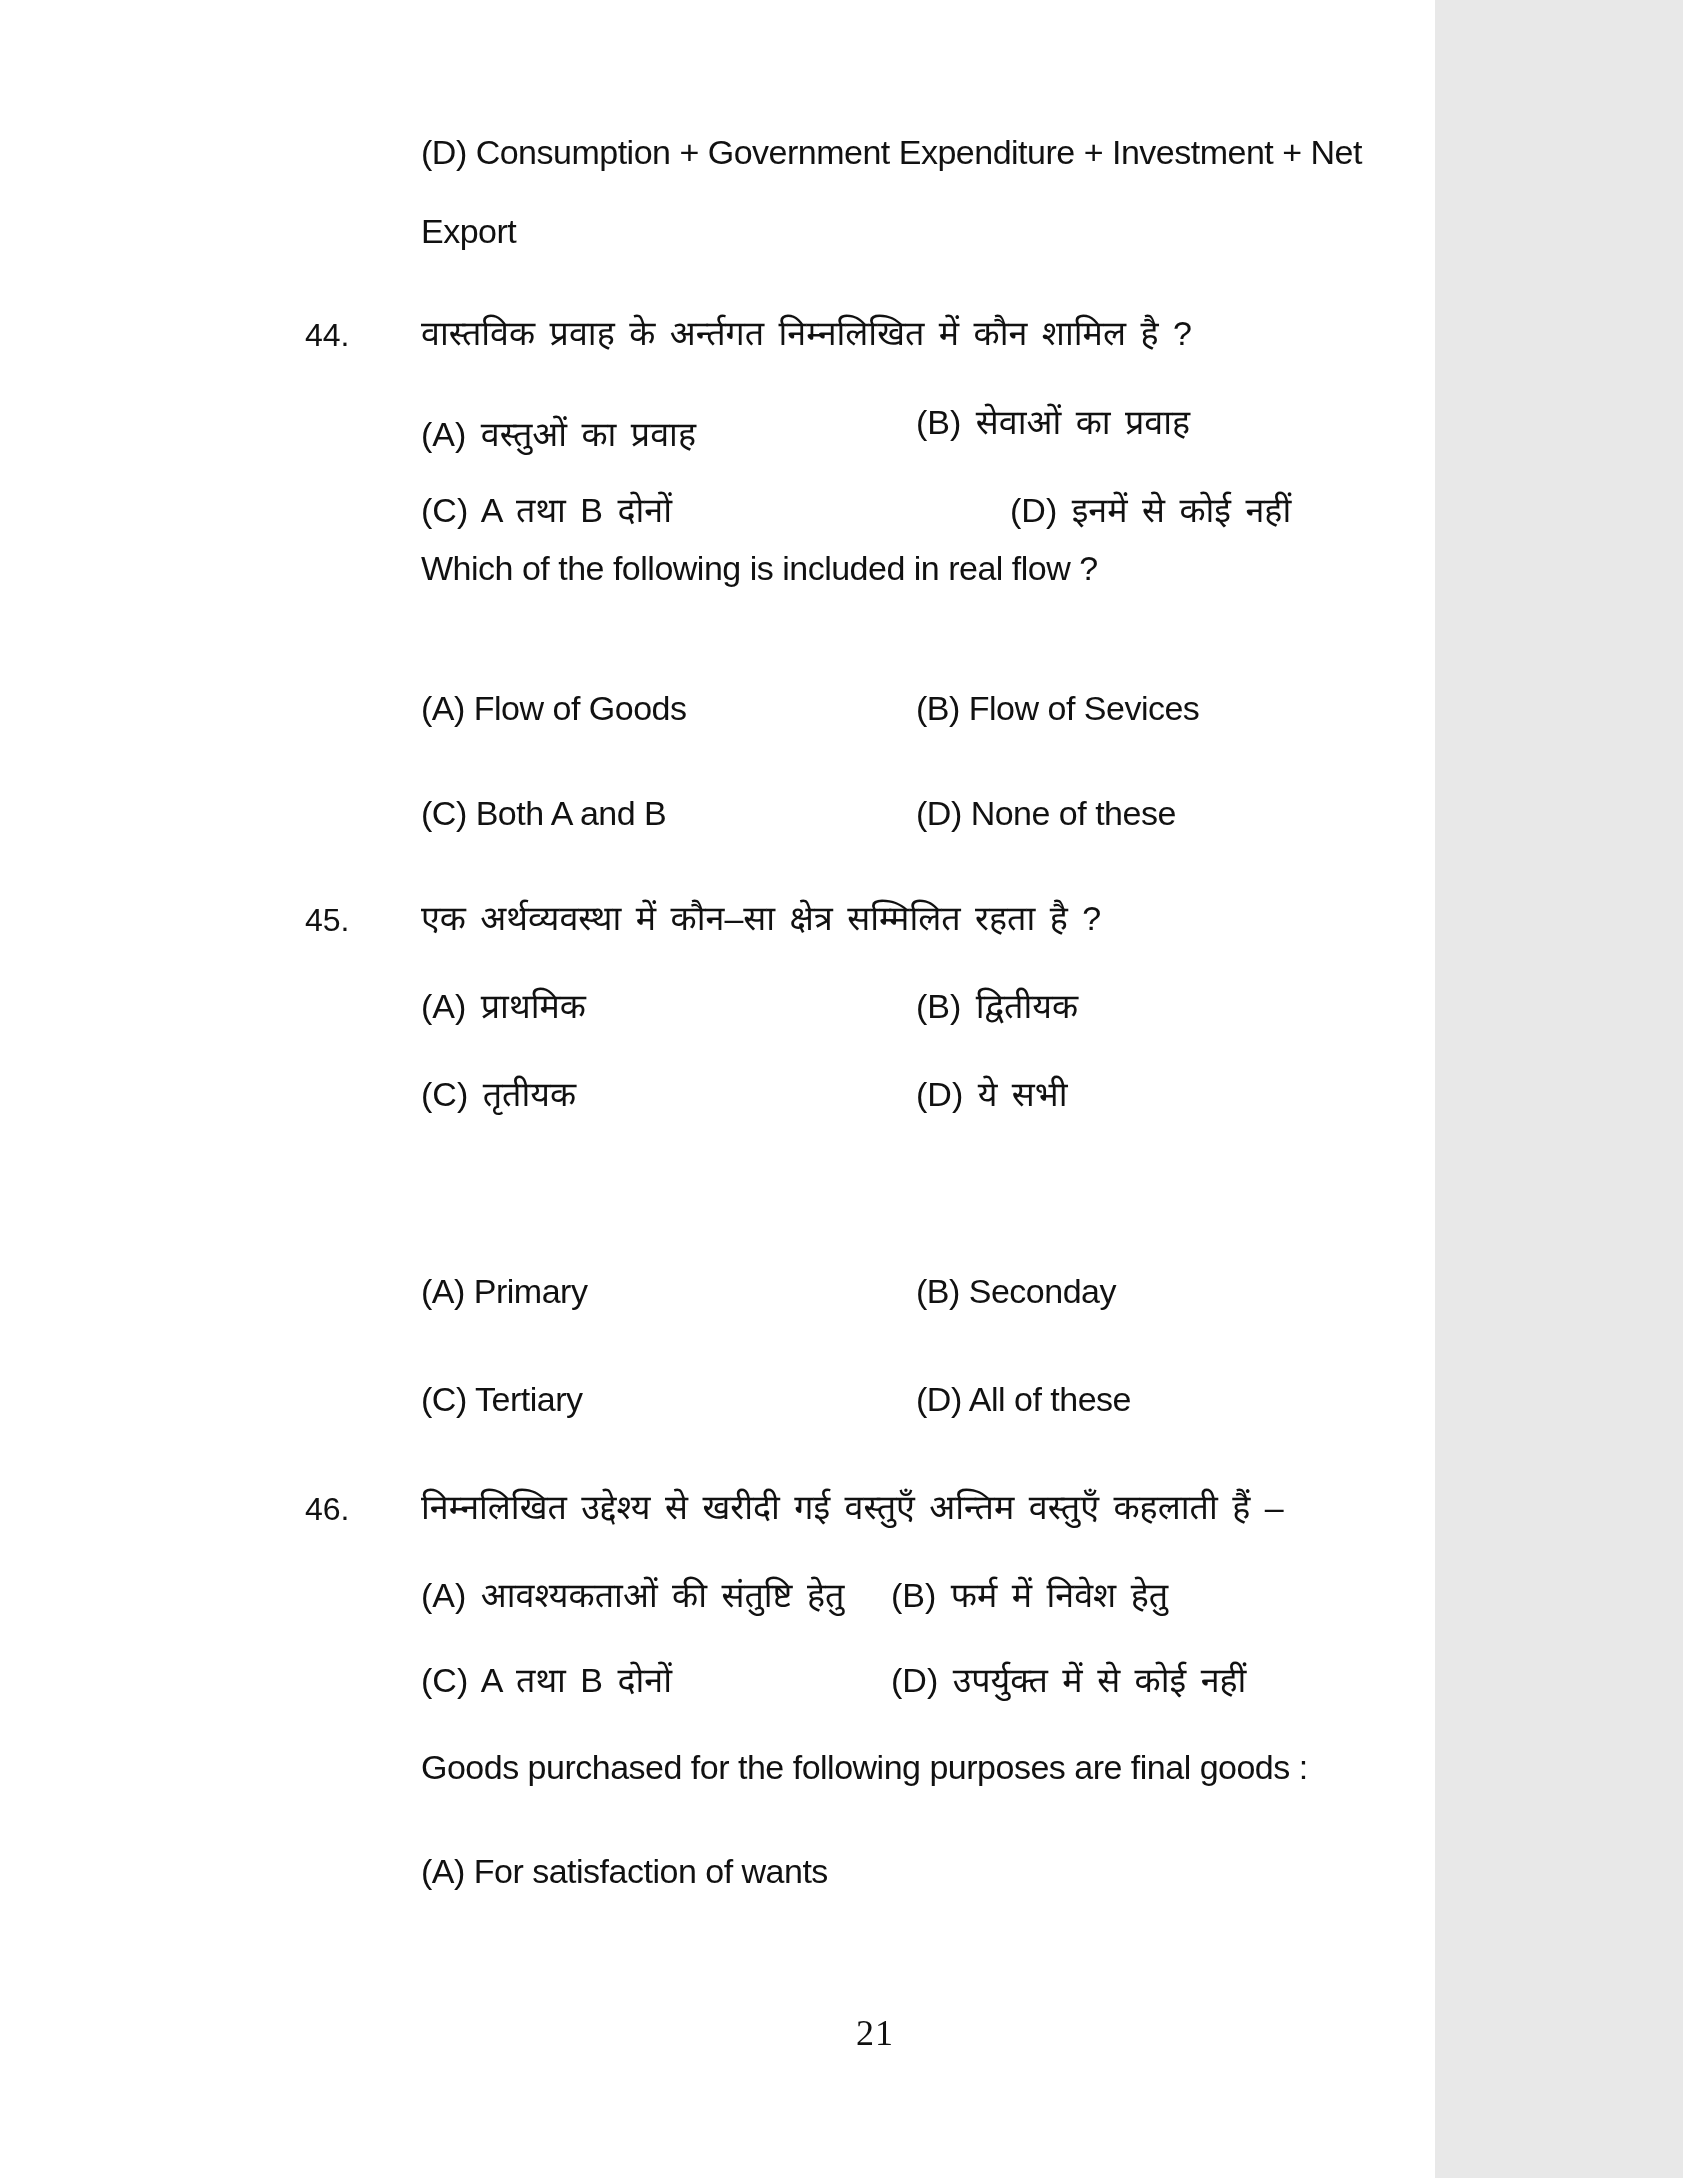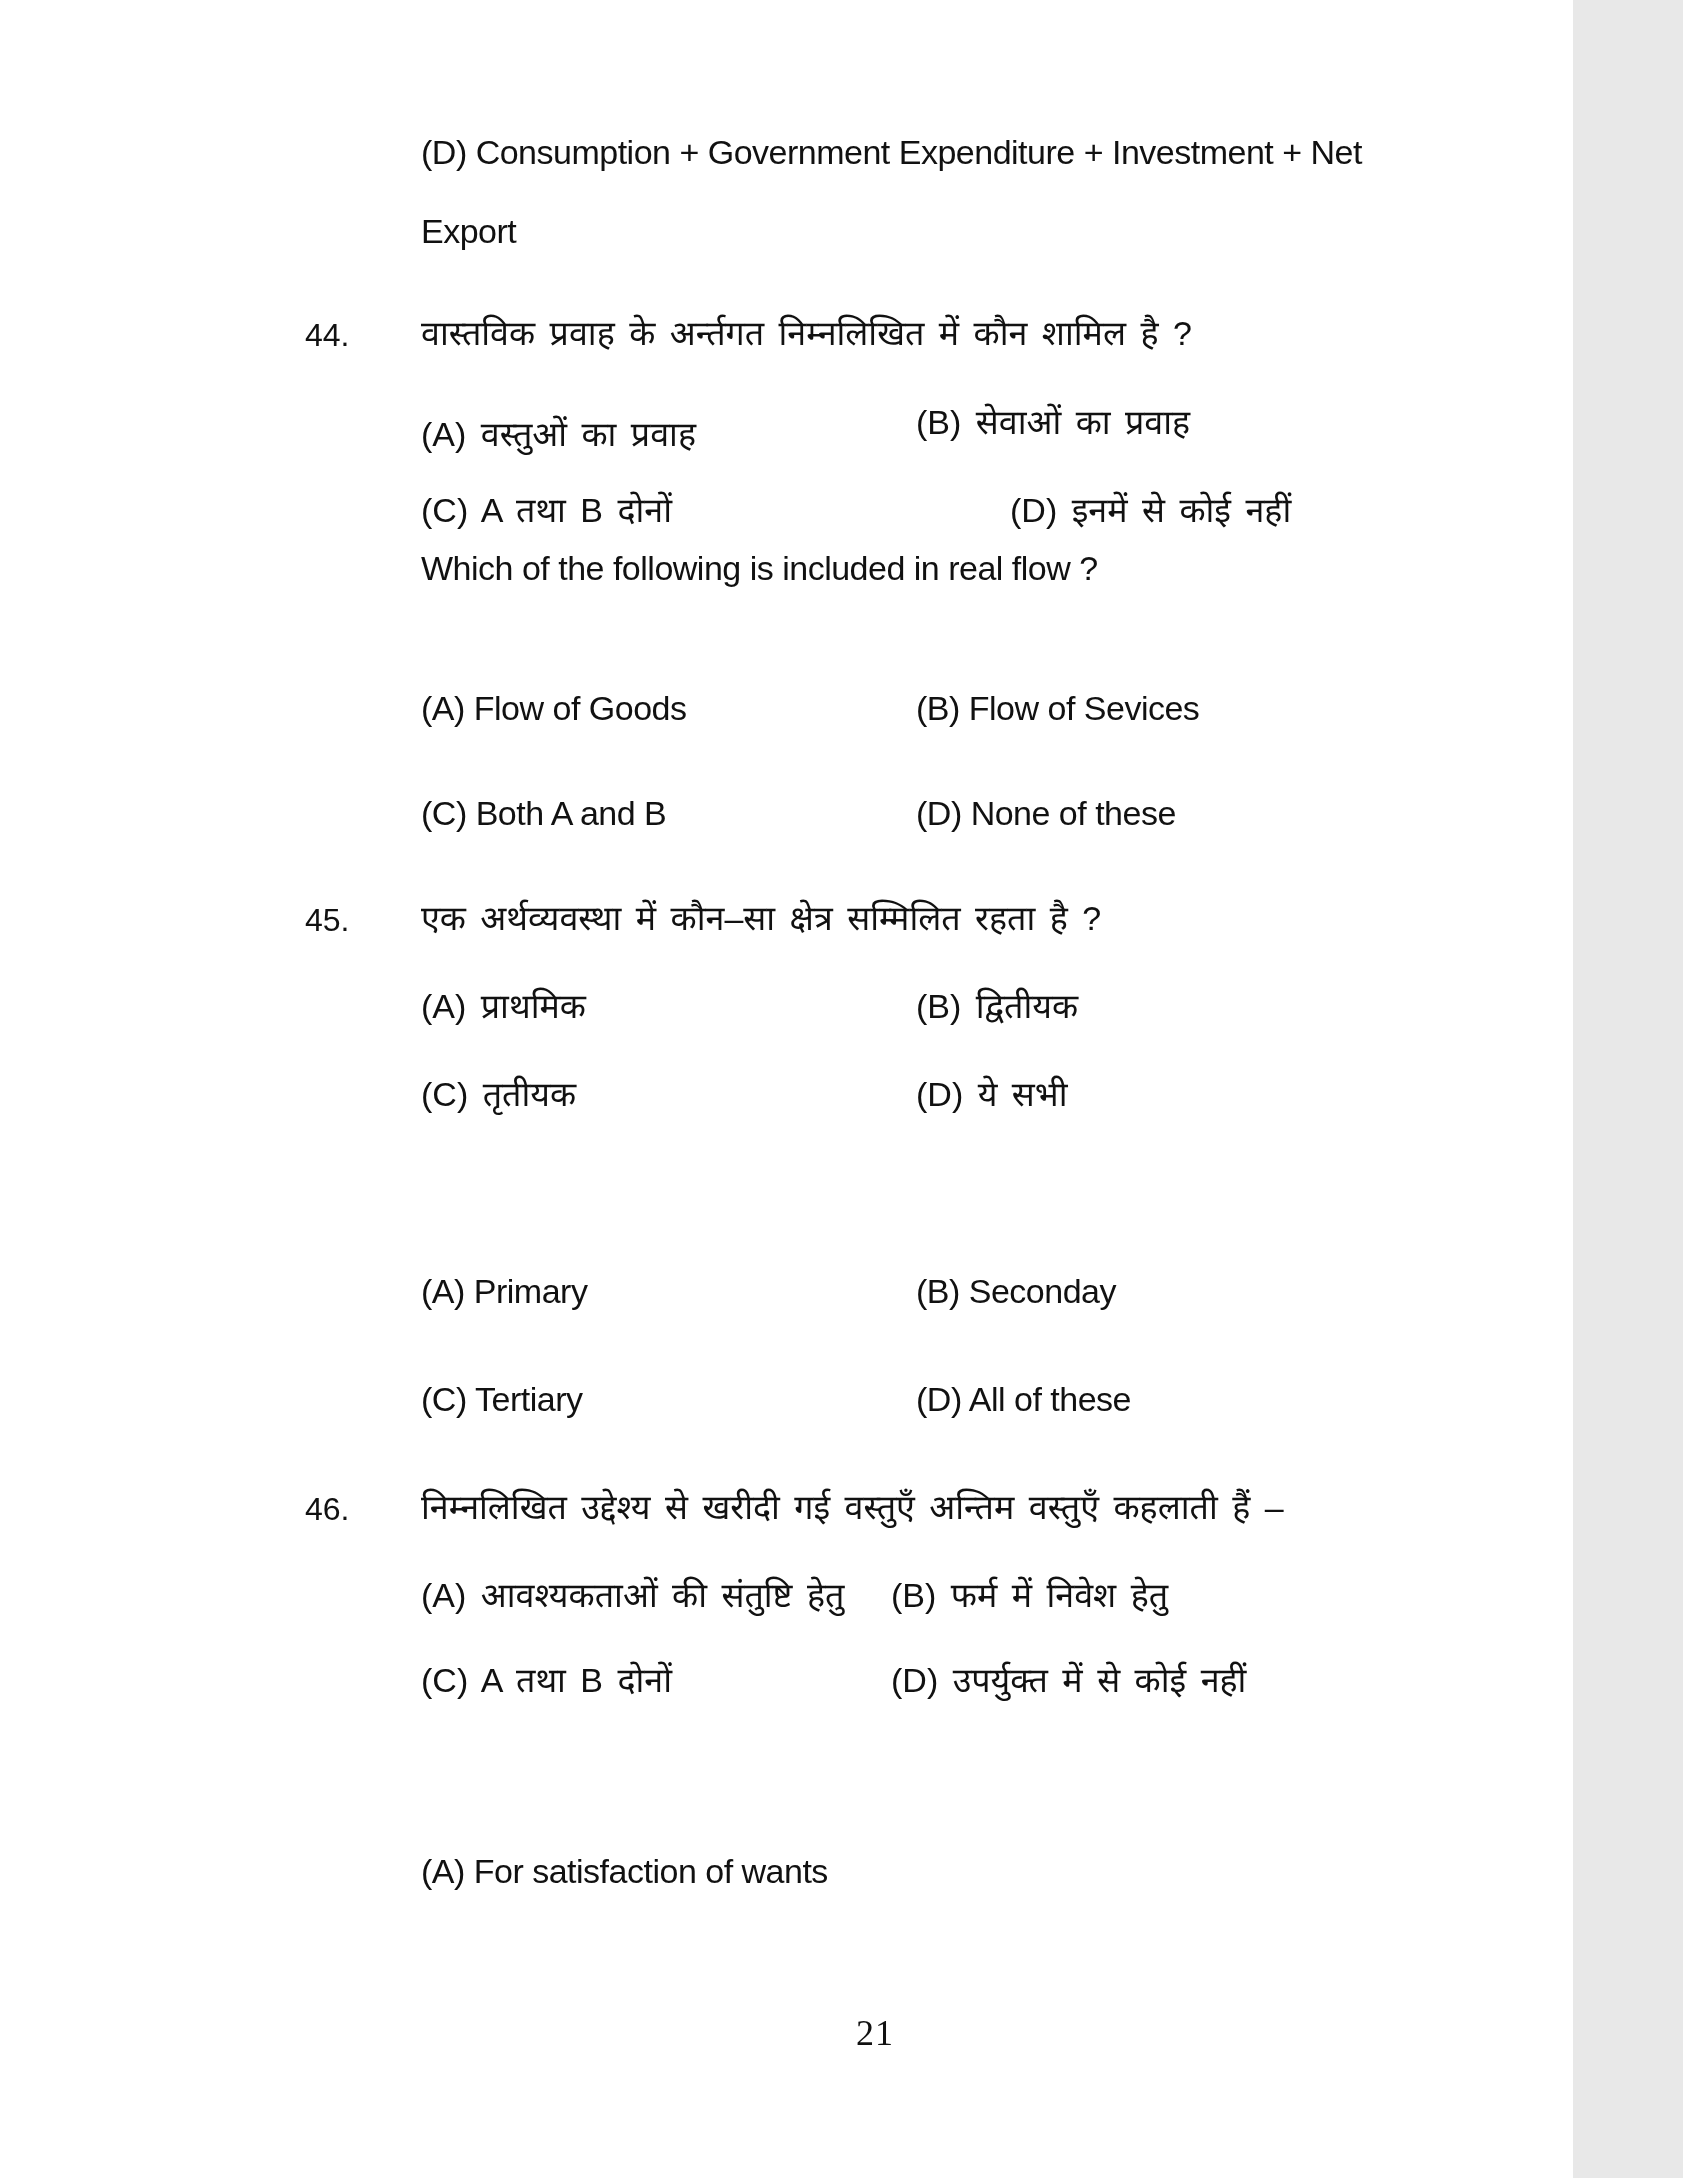--- a/index.html
+++ b/index.html
@@ -1,18 +1,18 @@
 <!DOCTYPE html>
 <html><head>
 <meta charset="utf-8">
 <style>
   html, body { margin: 0; padding: 0; background: #e8e8e8; }
   .page {
     position: relative;
-    width: 1573px;
+    width: 1435px;
     height: 2178px;
     background: #ffffff;
     font-family: "Liberation Sans", sans-serif;
     color: #111111;
     overflow: hidden;
   }
   .line {
     position: absolute;
     white-space: nowrap;
     font-size: 34px;
@@ -78,19 +78,20 @@
 
   <div class="qnum" style="left:305px; top:1491px;">46.</div>
   <div class="line hindi" style="left:421px; top:1487px;">निम्नलिखित उद्देश्य से खरीदी गई वस्तुएँ अन्तिम वस्तुएँ कहलाती हैं –</div>
 
   <div class="line hindi" style="left:421px; top:1575px;text-align:center;">(A) आवश्यकताओं की संतुष्टि हेतु</div>
   <div class="line hindi" style="left:891px; top:1575px;">(B) फर्म में निवेश हेतु</div>
 
   <div class="line hindi" style="left:421px; top:1660px;">(C) A तथा B दोनों</div>
   <div class="line hindi" style="left:891px; top:1660px;">(D) उपर्युक्त में से कोई नहीं</div>
 
+  <div class="line" style="left:421px; top:1747px;">Goods purchased for the following purposes are final goods :</div>
 
   <div class="line" style="left:421px; top:1851px;">(A) For satisfaction of wants</div>
 
   <div class="pagenum" style="left:856px; top:2012px;">21</div>
 
 </div>
 
 
 </body></html>

